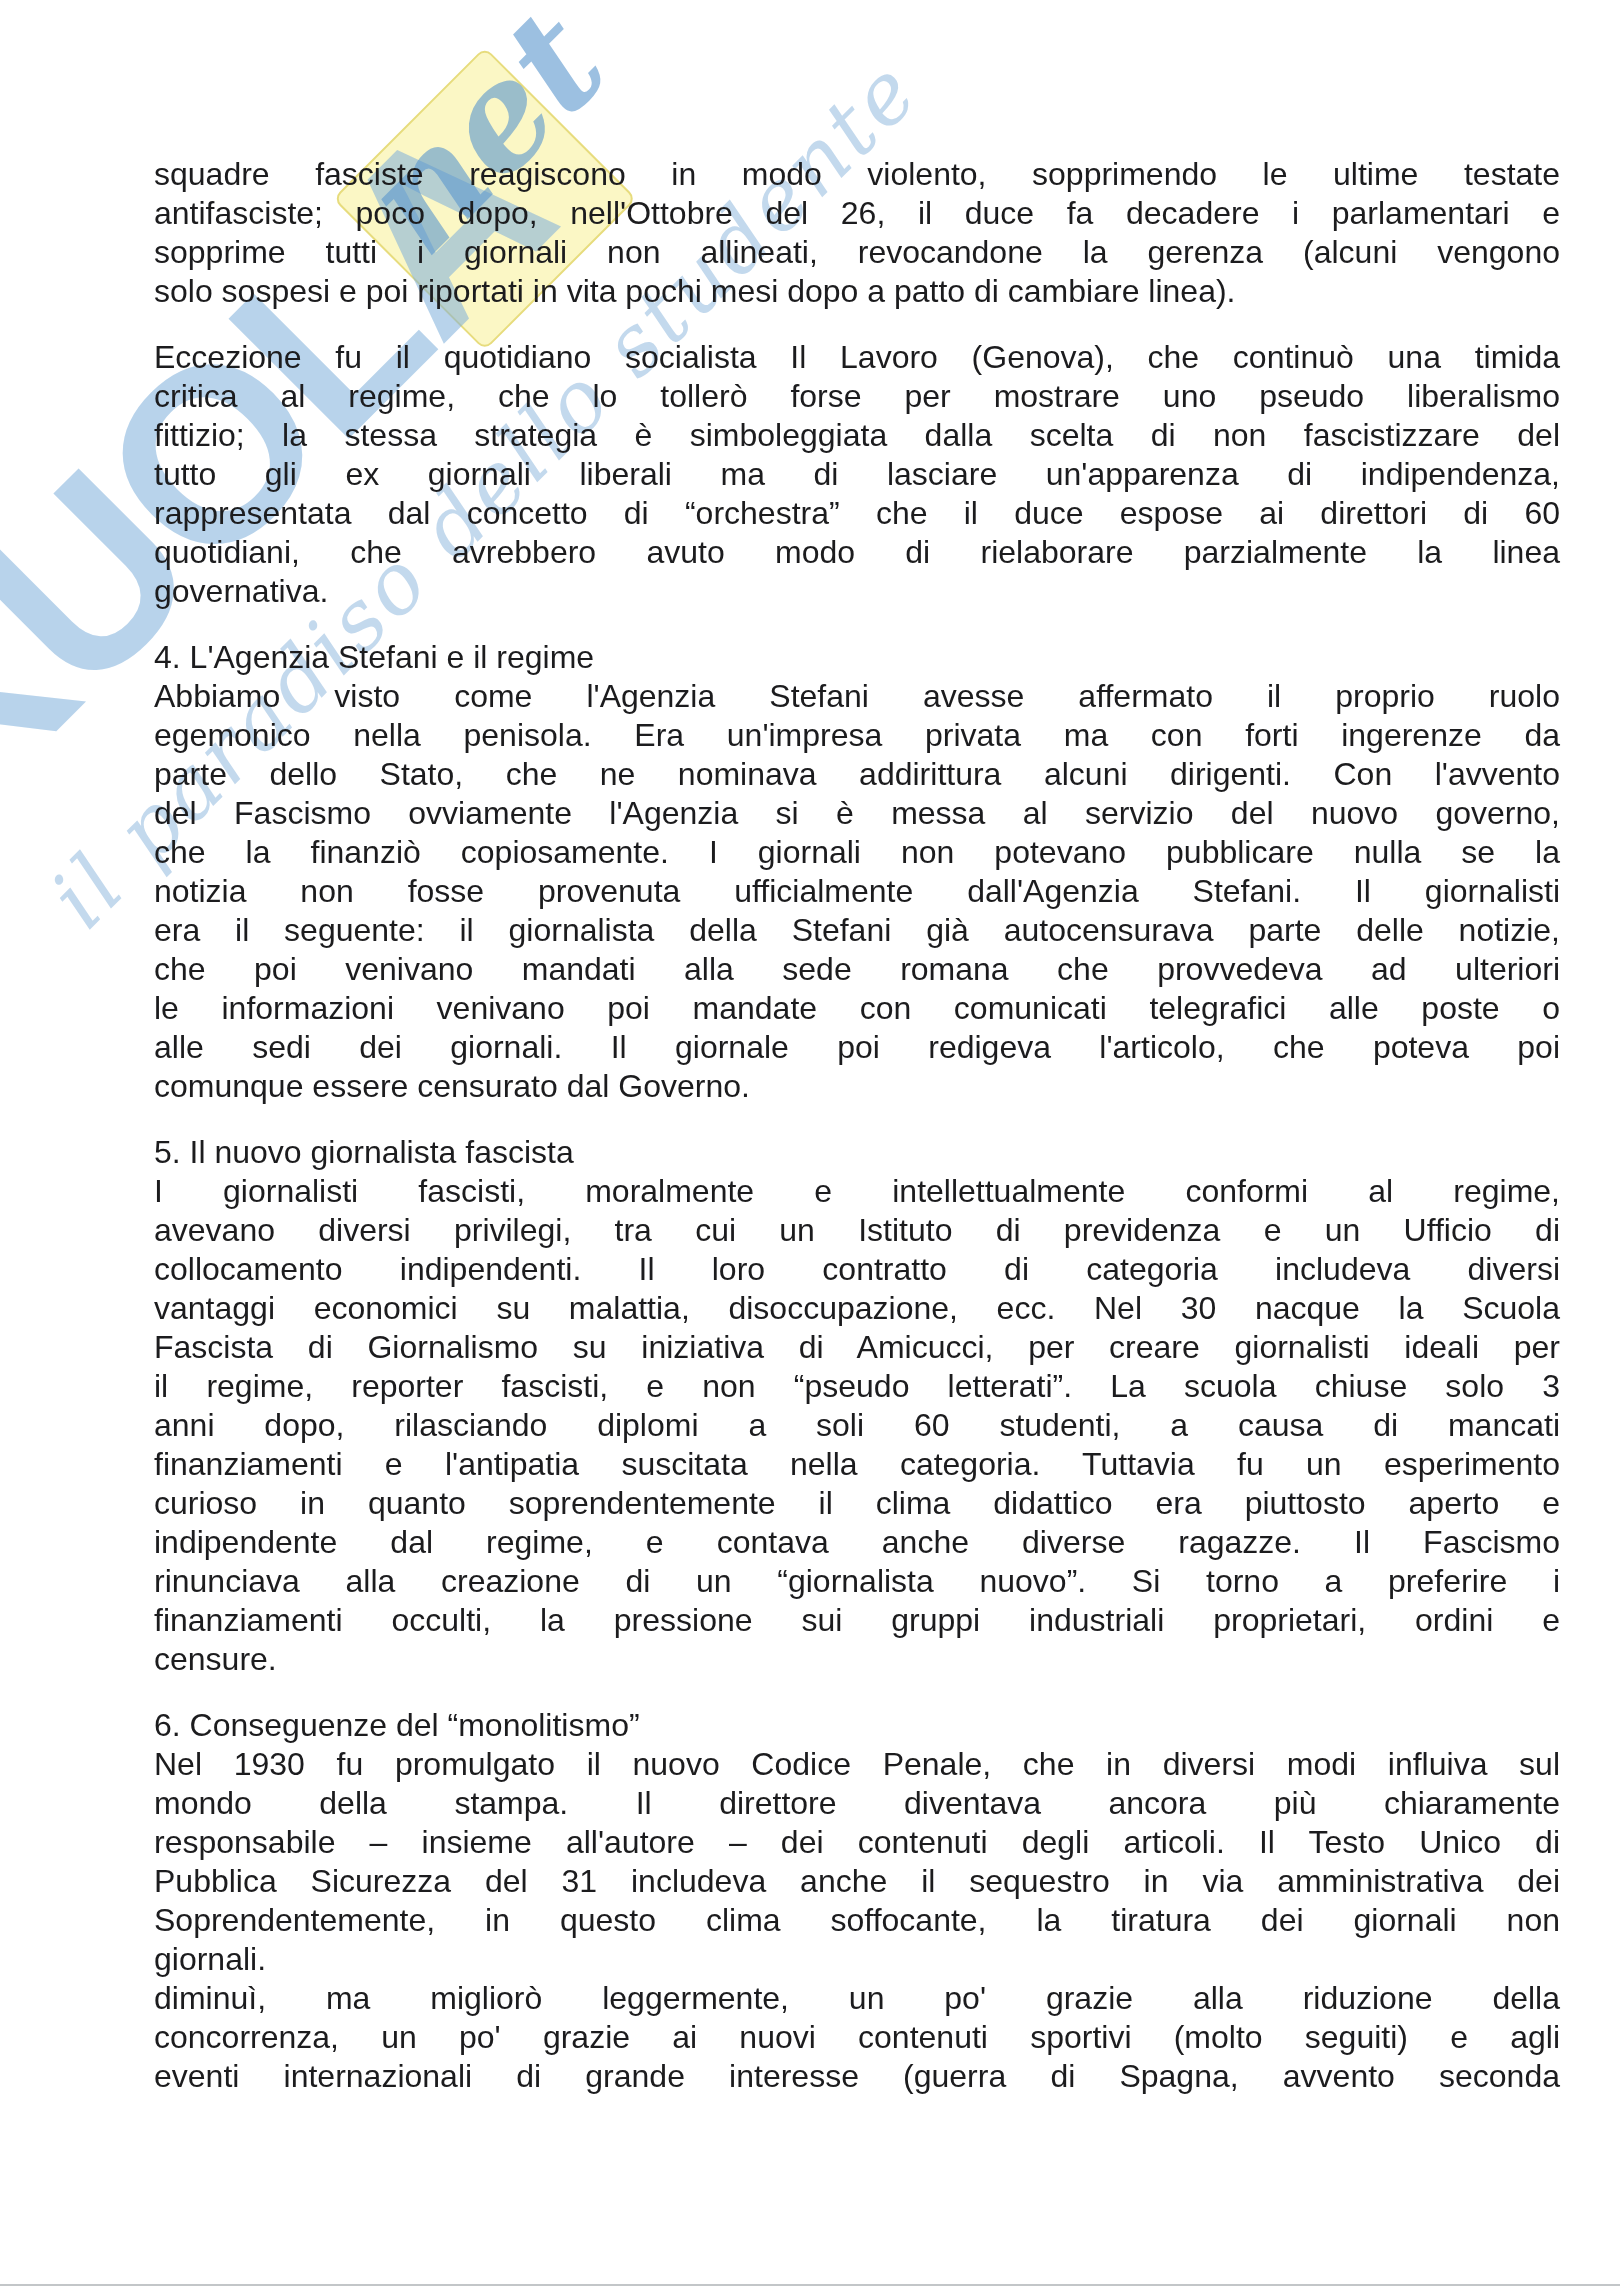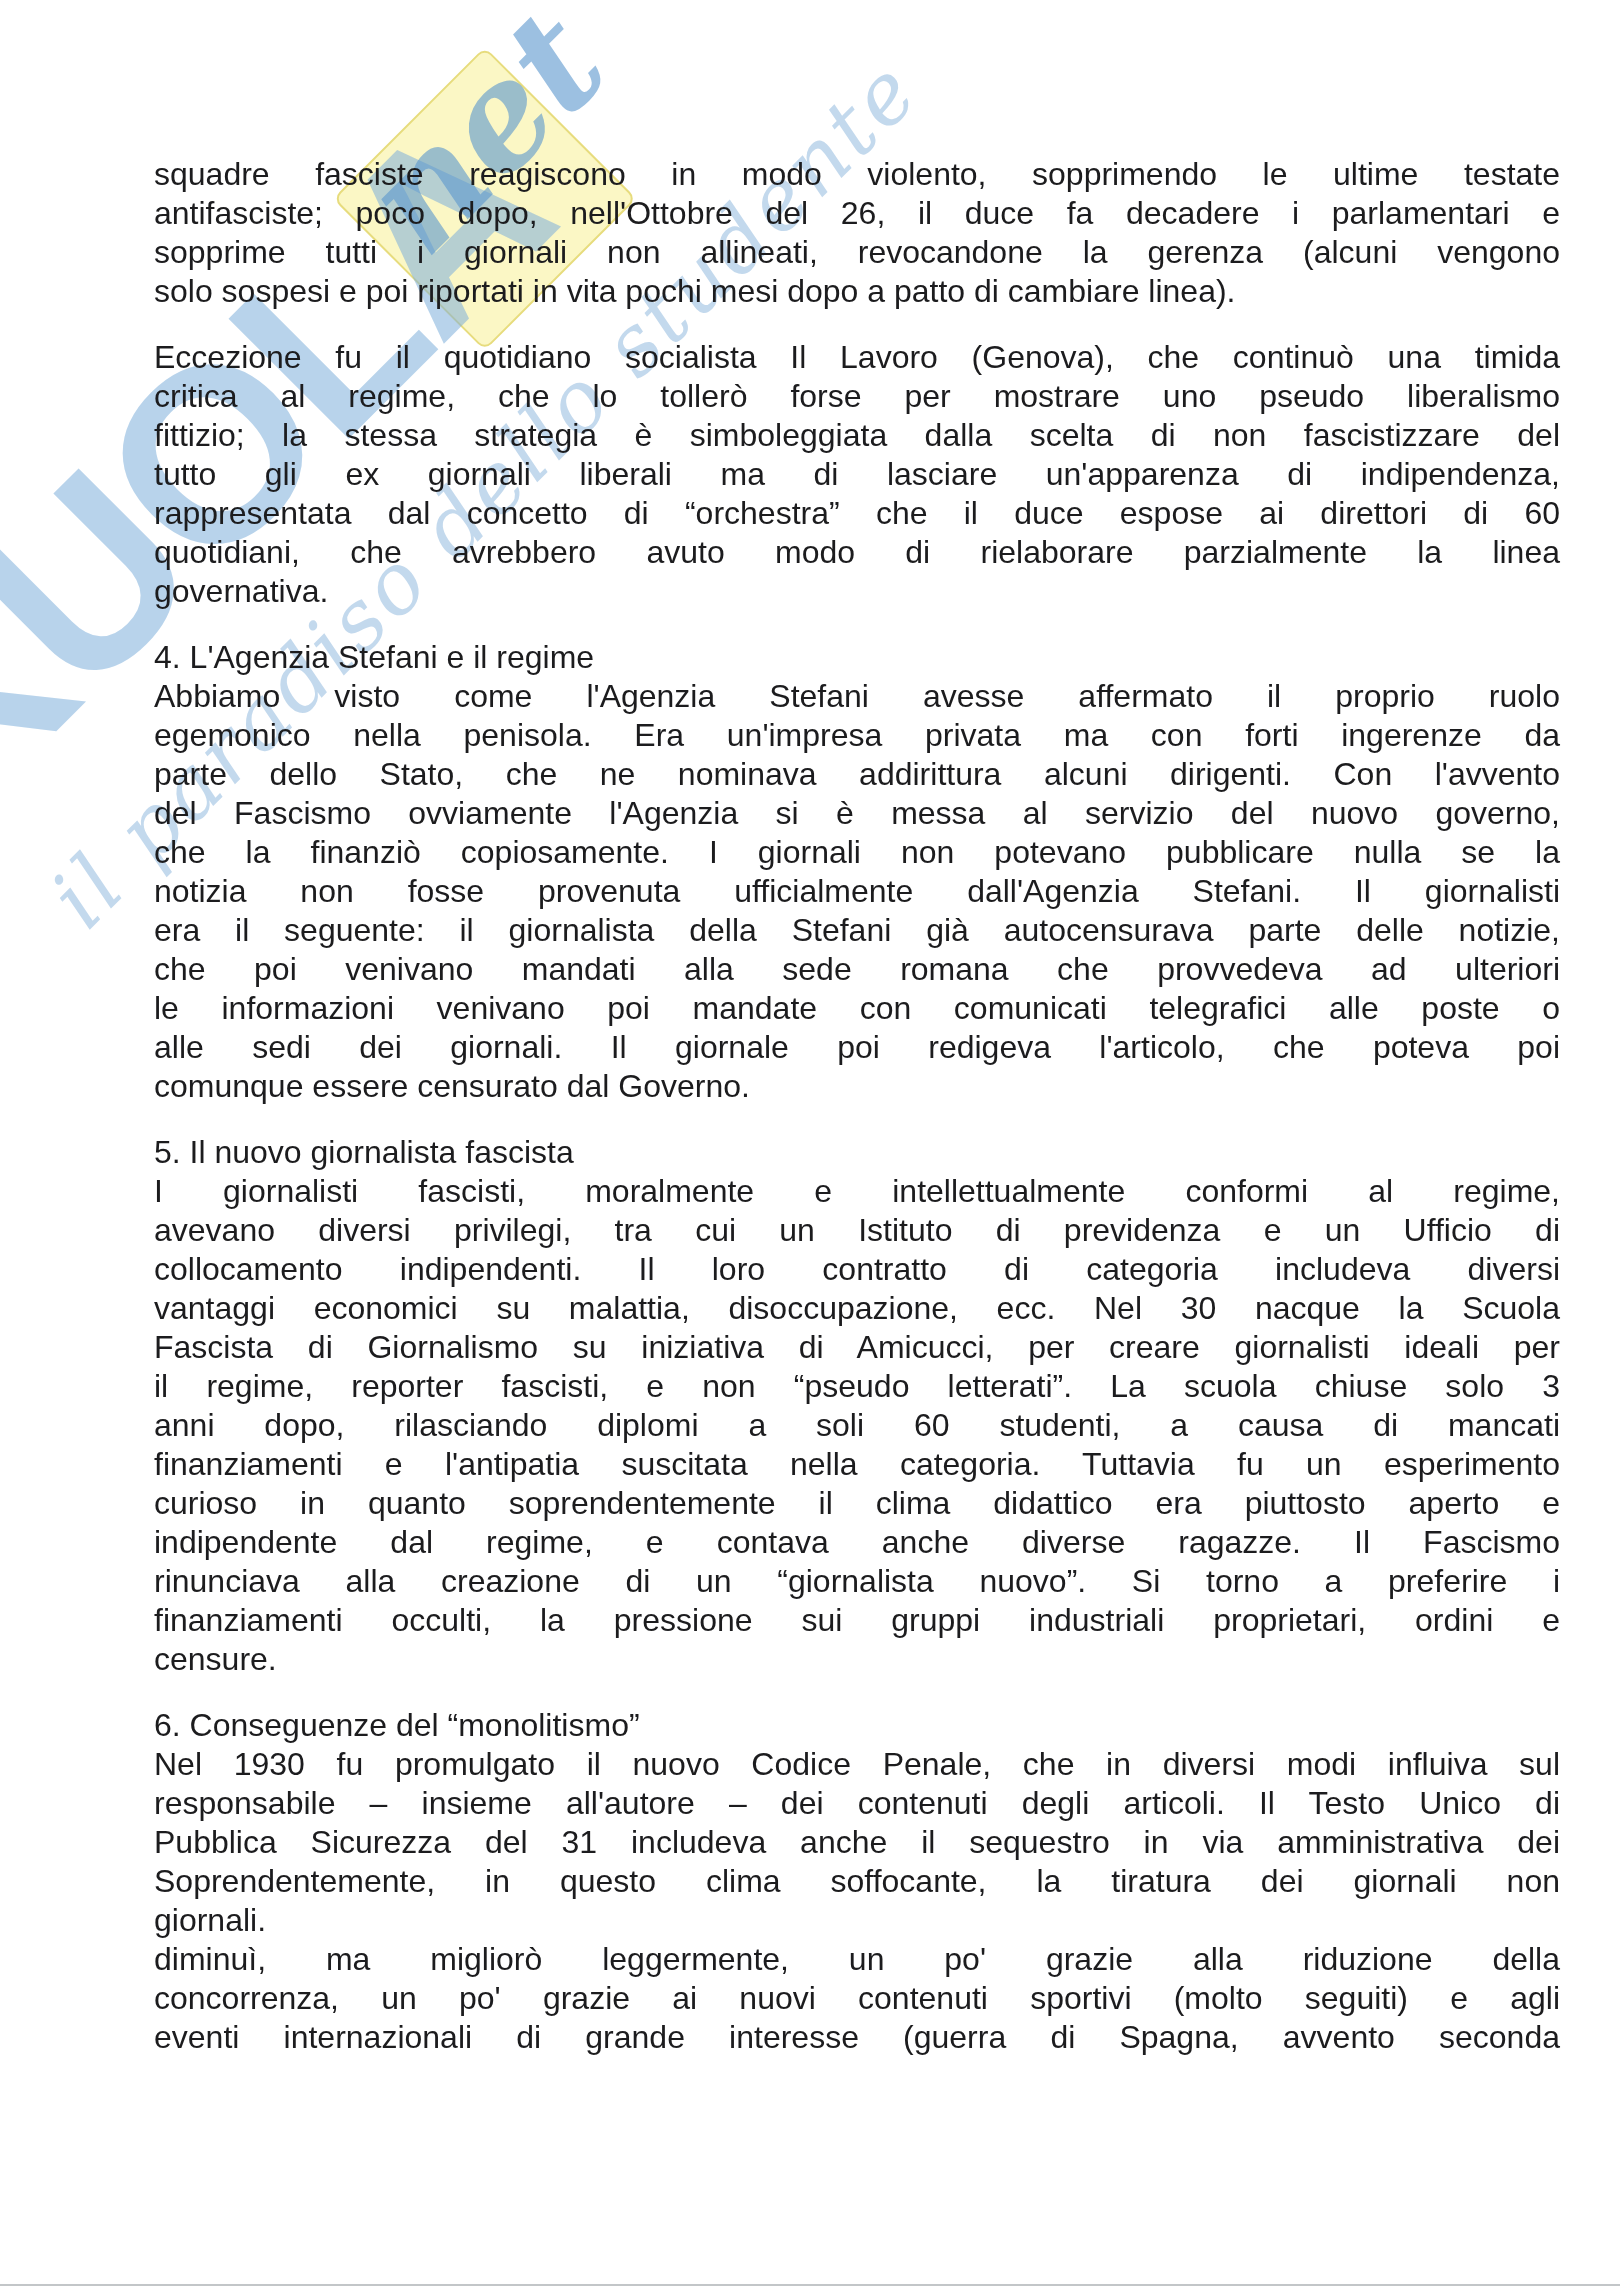--- a/index.html
+++ b/index.html
@@ -139,20 +139,21 @@
         <div class="line">finanziamenti e l'antipatia suscitata nella categoria. Tuttavia fu un esperimento</div>
         <div class="line">curioso in quanto soprendentemente il clima didattico era piuttosto aperto e</div>
         <div class="line">indipendente dal regime, e contava anche diverse ragazze. Il Fascismo</div>
         <div class="line">rinunciava alla creazione di un “giornalista nuovo”. Si torno a preferire i</div>
         <div class="line">finanziamenti occulti, la pressione sui gruppi industriali proprietari, ordini e</div>
         <div class="line flush">censure.</div>
       </div>
       <div class="block">
         <div class="line flush">6. Conseguenze del “monolitismo”</div>
         <div class="line">Nel 1930 fu promulgato il nuovo Codice Penale, che in diversi modi influiva sul</div>
+        <div class="line">mondo della stampa. Il direttore diventava ancora più chiaramente</div>
         <div class="line">responsabile – insieme all'autore – dei contenuti degli articoli. Il Testo Unico di</div>
         <div class="line">Pubblica Sicurezza del 31 includeva anche il sequestro in via amministrativa dei</div>
         <div class="line">Soprendentemente, in questo clima soffocante, la tiratura dei giornali non</div>
         <div class="line flush">giornali.</div>
         <div class="line">diminuì, ma migliorò leggermente, un po' grazie alla riduzione della</div>
         <div class="line">concorrenza, un po' grazie ai nuovi contenuti sportivi (molto seguiti) e agli</div>
         <div class="line">eventi internazionali di grande interesse (guerra di Spagna, avvento seconda</div>
       </div>
     </div>
 </main>

